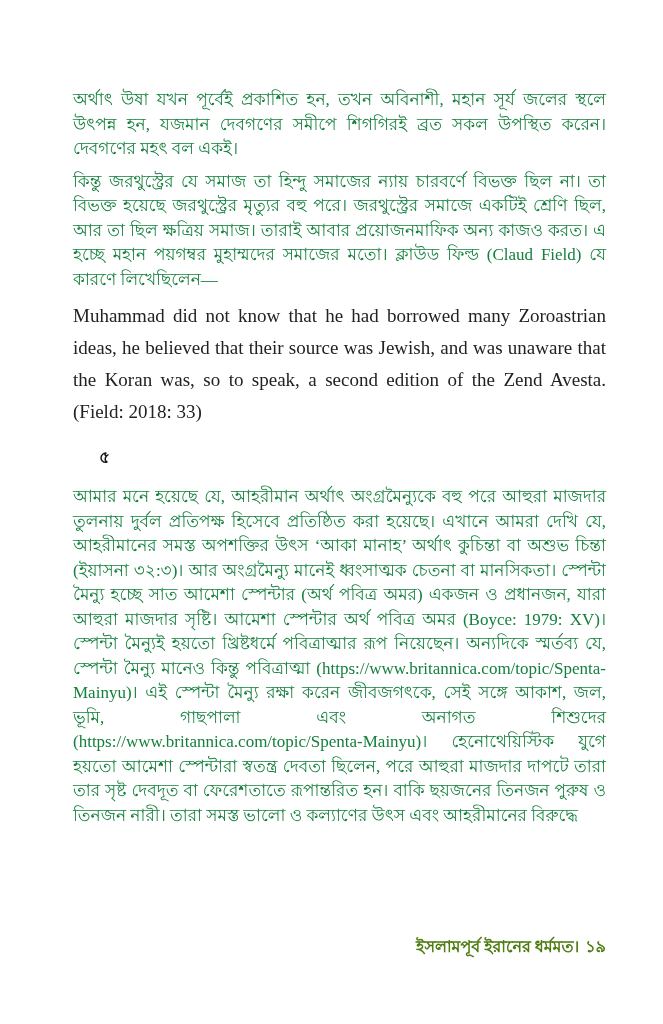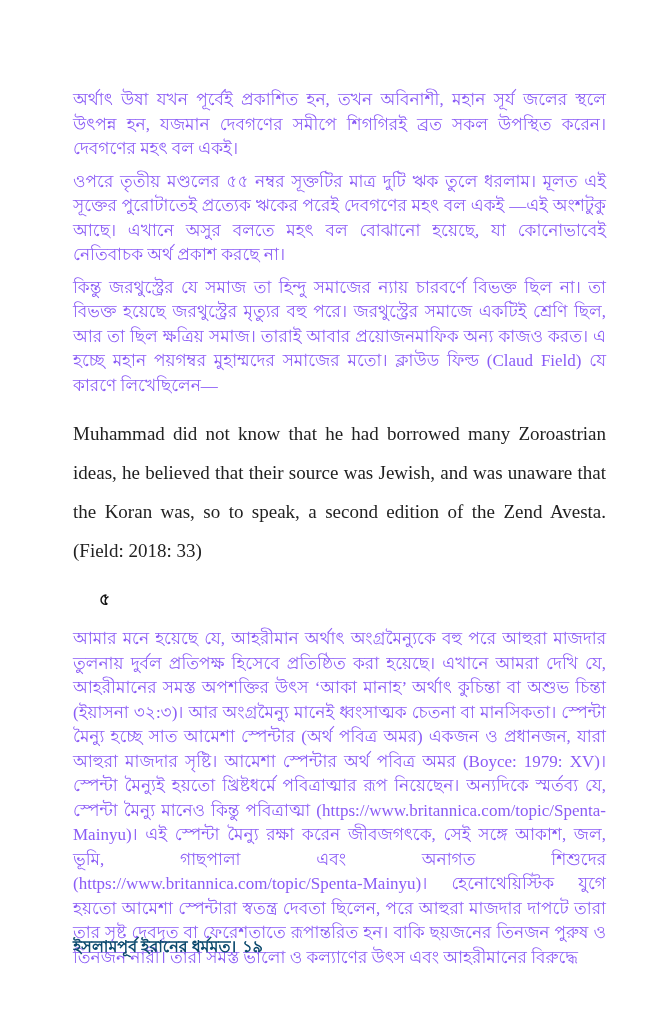--- a/index.html
+++ b/index.html
@@ -22,57 +22,57 @@
     left: 73px;
     right: 57px;
   }
   p.bn {
     font-family: "Liberation Serif", "DejaVu Serif", serif;
     font-size: 17px;
     line-height: 24.5px;
     text-align: justify;
     text-justify: inter-word;
     margin: 0 0 8px 0;
-    color: #8b5cf6;
+    color: #15803d;
   }
   blockquote.en-quote {
     font-family: "Liberation Serif", "DejaVu Serif", serif;
     font-size: 19px;
-    line-height: 39px;
+    line-height: 32px;
     text-align: justify;
     text-justify: inter-word;
     color: #222222;
-    margin: 16px 0 16px 0;
+    margin: 8px 0 16px 0;
   }
   h2.section-number {
     font-size: 17px;
     font-weight: 700;
     padding-left: 26px;
     margin: 14px 0 13px 0;
     color: #141414;
   }
   .page-footer {
     position: absolute;
     top: 934px;
     left: 73px;
     right: 57px;
+    text-align: right;
     font-size: 16px;
     font-weight: 600;
-    color: #0c4a6e;
+    color: #4d7c0f;
     white-space: nowrap;
   }
   .page-footer .page-number { margin-left: 6px; }
 </style>
 </head>
 <body>
 
 <div class="page">
   <main class="text-block">
     <p class="bn">অর্থাৎ উষা যখন পূর্বেই প্রকাশিত হন, তখন অবিনাশী, মহান সূর্য জলের স্থলে উৎপন্ন হন, যজমান দেবগণের সমীপে শিগগিরই ব্রত সকল উপস্থিত করেন। দেবগণের মহৎ বল একই।</p>
-    <p class="bn">ওপরে তৃতীয় মণ্ডলের ৫৫ নম্বর সূক্তটির মাত্র দুটি ঋক তুলে ধরলাম। মূলত এই সূক্তের পুরোটাতেই প্রত্যেক ঋকের পরেই দেবগণের মহৎ বল একই —এই অংশটুকু আছে। এখানে অসুর বলতে মহৎ বল বোঝানো হয়েছে, যা কোনোভাবেই নেতিবাচক অর্থ প্রকাশ করছে না।</p>
     <p class="bn">কিন্তু জরথুস্ট্রের যে সমাজ তা হিন্দু সমাজের ন্যায় চারবর্ণে বিভক্ত ছিল না। তা বিভক্ত হয়েছে জরথুস্ট্রের মৃত্যুর বহু পরে। জরথুস্ট্রের সমাজে একটিই শ্রেণি ছিল, আর তা ছিল ক্ষত্রিয় সমাজ। তারাই আবার প্রয়োজনমাফিক অন্য কাজও করত। এ হচ্ছে মহান পয়গম্বর মুহাম্মদের সমাজের মতো। ক্লাউড ফিল্ড (Claud Field) যে কারণে লিখেছিলেন—</p>
     <blockquote class="en-quote">Muhammad did not know that he had borrowed many Zoroastrian ideas, he believed that their source was Jewish, and was unaware that the Koran was, so to speak, a second edition of the Zend Avesta. (Field: 2018: 33)</blockquote>
     <h2 class="section-number">৫</h2>
     <p class="bn">আমার মনে হয়েছে যে, আহরীমান অর্থাৎ অংগ্রমৈন্যুকে বহু পরে আহুরা মাজদার তুলনায় দুর্বল প্রতিপক্ষ হিসেবে প্রতিষ্ঠিত করা হয়েছে। এখানে আমরা দেখি যে, আহরীমানের সমস্ত অপশক্তির উৎস ‘আকা মানাহ’ অর্থাৎ কুচিন্তা বা অশুভ চিন্তা (ইয়াসনা ৩২:৩)। আর অংগ্রমৈন্যু মানেই ধ্বংসাত্মক চেতনা বা মানসিকতা। স্পেন্টা মৈন্যু হচ্ছে সাত আমেশা স্পেন্টার (অর্থ পবিত্র অমর) একজন ও প্রধানজন, যারা আহুরা মাজদার সৃষ্টি। আমেশা স্পেন্টার অর্থ পবিত্র অমর (Boyce: 1979: XV)। স্পেন্টা মৈন্যুই হয়তো খ্রিষ্টধর্মে পবিত্রাত্মার রূপ নিয়েছেন। অন্যদিকে স্মর্তব্য যে, স্পেন্টা মৈন্যু মানেও কিন্তু পবিত্রাত্মা (https://www.britannica.com/topic/Spenta-Mainyu)। এই স্পেন্টা মৈন্যু রক্ষা করেন জীবজগৎকে, সেই সঙ্গে আকাশ, জল, ভূমি, গাছপালা এবং অনাগত শিশুদের (https://www.britannica.com/topic/Spenta-Mainyu)। হেনোথেয়িস্টিক যুগে হয়তো আমেশা স্পেন্টারা স্বতন্ত্র দেবতা ছিলেন, পরে আহুরা মাজদার দাপটে তারা তার সৃষ্ট দেবদূত বা ফেরেশতাতে রূপান্তরিত হন। বাকি ছয়জনের তিনজন পুরুষ ও তিনজন নারী। তারা সমস্ত ভালো ও কল্যাণের উৎস এবং আহরীমানের বিরুদ্ধে</p>
   </main>
 
   <footer class="page-footer">
     <span class="running-title">ইসলামপূর্ব ইরানের ধর্মমত।</span><span class="page-number">১৯</span>
   </footer>
 </div>

